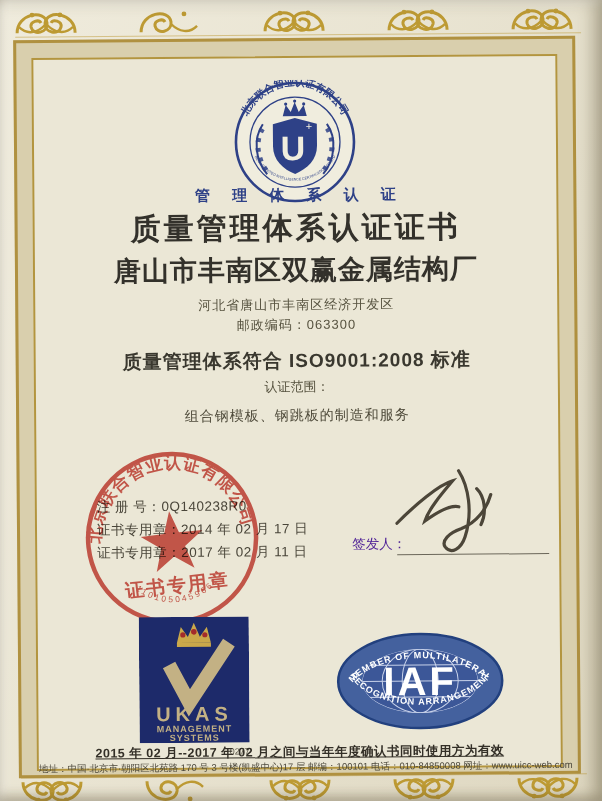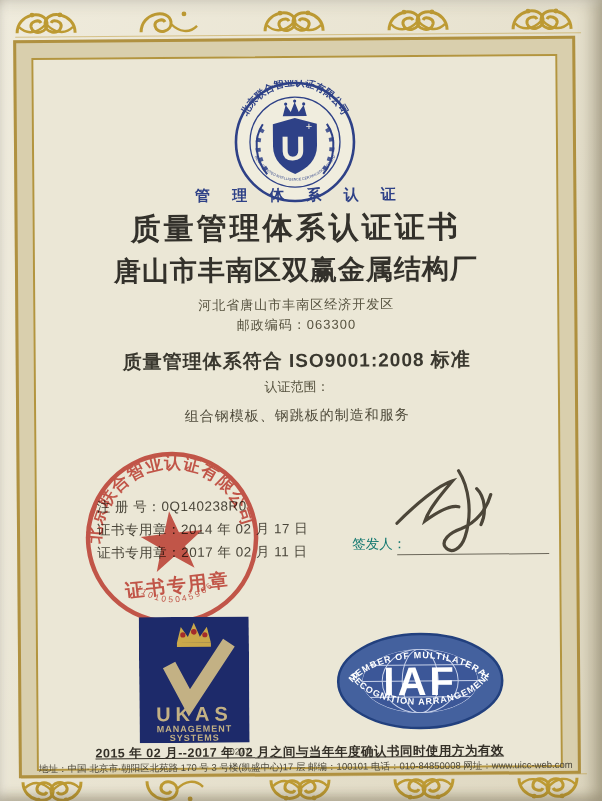--- a/index.html
+++ b/index.html
@@ -36,21 +36,21 @@
   .sys-label{top:128px;color:#2e4187;font-weight:bold;font-size:15px;letter-spacing:9px;text-indent:9px;}
   .cert-title{top:150px;font-size:30px;font-weight:bold;letter-spacing:3px;color:#33312b;}
   .company{top:194px;font-size:27px;font-weight:bold;letter-spacing:1px;color:#33312b;}
   .addr{top:238px;font-size:13px;color:#56523f;letter-spacing:1px;}
   .postcode{top:258px;font-size:13px;color:#56523f;letter-spacing:1px;}
   .standard{top:290px;font-size:19px;font-weight:bold;color:#3a382f;letter-spacing:1px;}
   .scope-label{top:320px;font-size:13px;color:#55513e;}
   .scope{top:349px;font-size:14px;color:#4e4a3a;letter-spacing:1px;}
   .reg-block{position:absolute;left:60px;top:436px;font-size:13.5px;color:#4a463a;line-height:23px;white-space:nowrap;}
   .reg-row span{letter-spacing:.5px;}
-  .signer{position:absolute;left:315px;top:478px;font-size:13.5px;color:#0f766e;}
+  .signer{position:absolute;left:315px;top:478px;font-size:13.5px;color:#4c1d95;}
   .sign-line{position:absolute;left:360px;top:497px;width:152px;border-bottom:1.2px solid #6b675a;}
   .signature-svg{position:absolute;left:352px;top:404px;}
   .seal-svg{position:absolute;left:46px;top:390px;mix-blend-mode:multiply;opacity:.82;transform:rotate(-6deg);}
   .ukas{position:absolute;left:101px;top:558px;}
   .ukas-number{position:absolute;left:101px;top:688px;width:110px;text-align:right;font-size:9px;color:#5a5648;}
   .iaf{position:absolute;left:298px;top:575px;}
   .validity{top:686px;font-size:12.5px;font-weight:bold;color:#332f27;text-decoration:underline;letter-spacing:.5px;}
   .footer{top:703px;font-size:9.5px;color:#4c483b;white-space:nowrap;}
   svg text{font-family:"Liberation Sans","DejaVu Sans",sans-serif;}
 </style>

